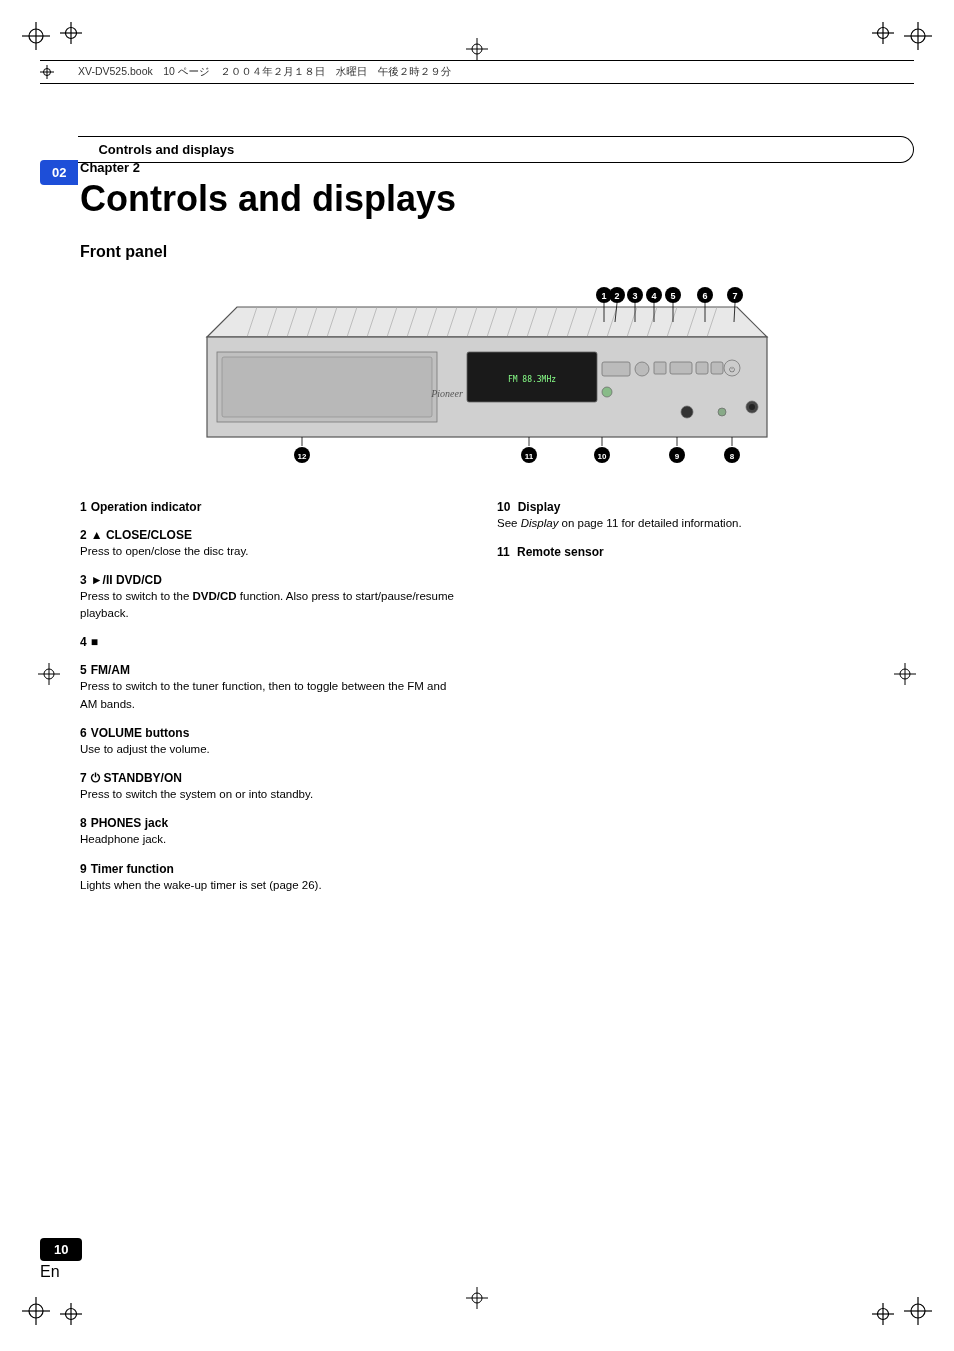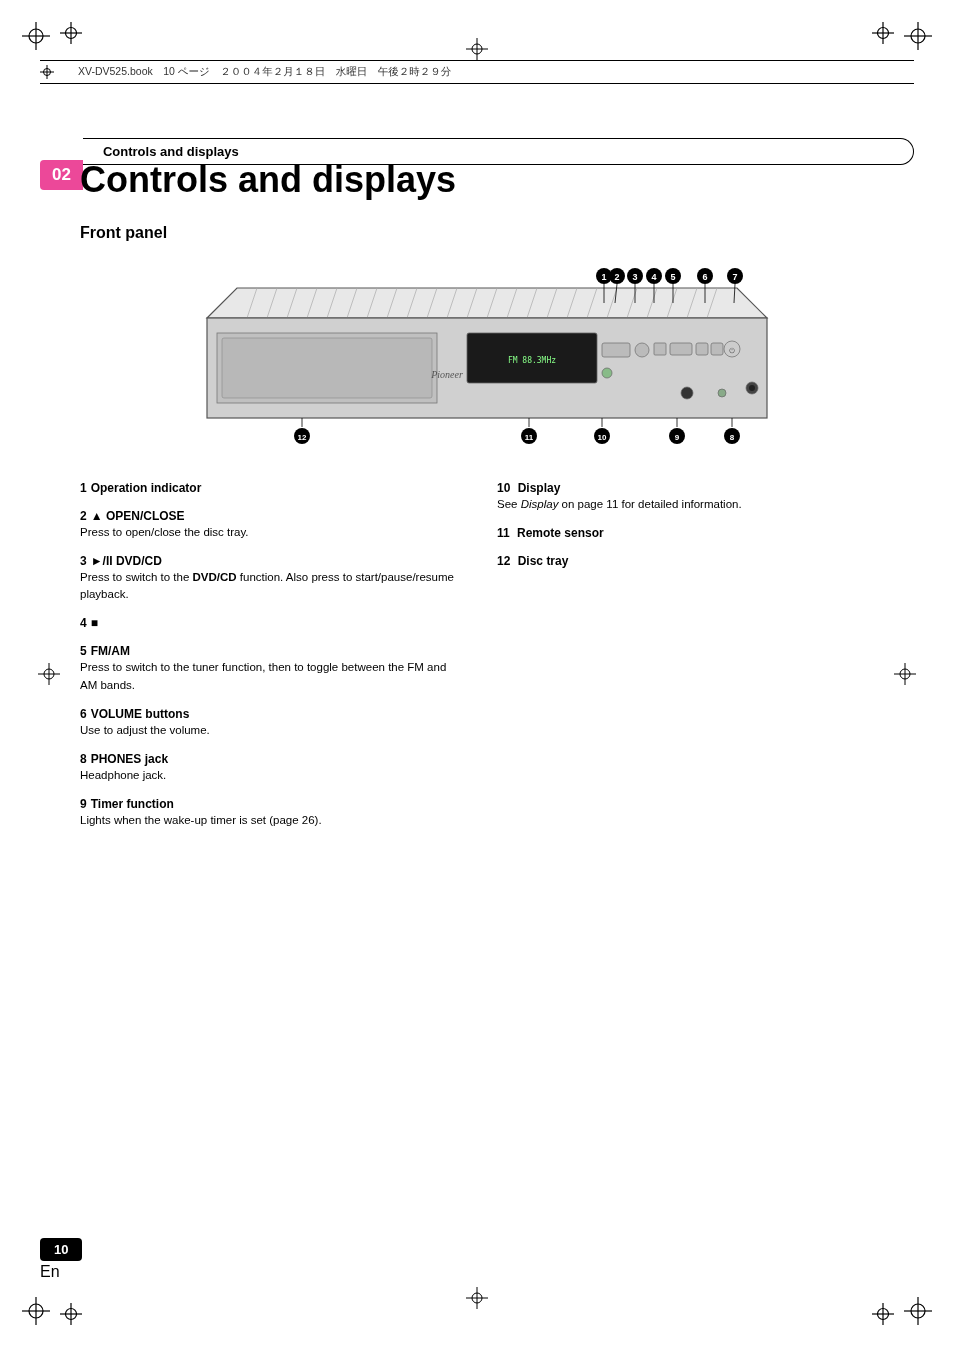--- a/index.html
+++ b/index.html
@@ -37,23 +37,23 @@
     .chapter-header {
       position: absolute;
       top: 113px;
       left: 40px;
       right: 40px;
       display: flex;
       align-items: center;
       gap: 0;
     }
     .chapter-badge {
-      background: #ec4899;
+      background: #1d4ed8;
       color: #fff;
-      font-size: 17px;
+      font-size: 13px;
       font-weight: bold;
       padding: 5px 12px;
       border-radius: 4px 0 0 4px;
       margin-top: 47px;
     }
     .chapter-title-bar {
       flex: 1;
       border: 1.5px solid #000;
       border-left: none;
       border-radius: 0 20px 20px 0;
@@ -240,20 +240,21 @@
     <span class="header-filepath">XV-DV525.book　10 ページ　２００４年２月１８日　水曜日　午後２時２９分</span>
   </div>
 </div>
 
 <div class="chapter-header">
   <div class="chapter-badge">02</div>
   <div class="chapter-title-bar">Controls and displays</div>
 </div>
 
 <div class="main-content">
+  <div class="chapter-label">Chapter 2</div>
   <div class="page-title">Controls and displays</div>
   <div class="section-title">Front panel</div>
 
   <div class="device-diagram">
     <div class="device-svg-wrap">
       <svg width="640" height="200" viewBox="0 0 640 200">
 
         <polygon points="80,30 580,30 610,60 50,60" fill="#e8e8e8" stroke="#555" stroke-width="1.2"></polygon>
 
         <line x1="100" y1="30" x2="90" y2="60" stroke="#aaa" stroke-width="0.7"></line>
@@ -367,21 +368,21 @@
 
   <div class="descriptions">
 
     <div class="desc-col">
 
       <div class="desc-item">
         <div><span class="item-num">1</span><span class="item-title">Operation indicator</span></div>
       </div>
 
       <div class="desc-item">
-        <div><span class="item-num">2</span><span class="item-title">▲ OPEN/CLOSE</span></div>
+        <div><span class="item-num">2</span><span class="item-title">▲ CLOSE/CLOSE</span></div>
         <div class="item-text">Press to open/close the disc tray.</div>
       </div>
 
       <div class="desc-item">
         <div><span class="item-num">3</span><span class="item-title">►/II DVD/CD</span></div>
         <div class="item-text">Press to switch to the <b>DVD/CD</b> function. Also press to start/pause/resume playback.</div>
       </div>
 
       <div class="desc-item">
         <div><span class="item-num">4</span><span class="item-title">■</span></div>
@@ -390,20 +391,24 @@
       <div class="desc-item">
         <div><span class="item-num">5</span><span class="item-title">FM/AM</span></div>
         <div class="item-text">Press to switch to the tuner function, then to toggle between the FM and AM bands.</div>
       </div>
 
       <div class="desc-item">
         <div><span class="item-num">6</span><span class="item-title">VOLUME buttons</span></div>
         <div class="item-text">Use to adjust the volume.</div>
       </div>
 
+      <div class="desc-item">
+        <div><span class="item-num">7</span><span class="item-title">⏻ STANDBY/ON</span></div>
+        <div class="item-text">Press to switch the system on or into standby.</div>
+      </div>
 
       <div class="desc-item">
         <div><span class="item-num">8</span><span class="item-title">PHONES jack</span></div>
         <div class="item-text">Headphone jack.</div>
       </div>
 
       <div class="desc-item">
         <div><span class="item-num">9</span><span class="item-title">Timer function</span></div>
         <div class="item-text">Lights when the wake-up timer is set (page 26).</div>
       </div>
@@ -414,23 +419,20 @@
 
       <div class="desc-item">
         <div><span class="item-num">10</span><span class="item-title"> Display</span></div>
         <div class="item-text">See <i>Display</i> on page 11 for detailed information.</div>
       </div>
 
       <div class="desc-item">
         <div><span class="item-num">11</span><span class="item-title"> Remote sensor</span></div>
       </div>
 
-      <div class="desc-item">
-        <div><span class="item-num">12</span><span class="item-title"> Disc tray</span></div>
-      </div>
 
     </div>
   </div>
 </div>
 
 <div class="footer-area">
   <div class="page-badge">10</div>
   <div class="page-sub">En</div>
 </div>
 

